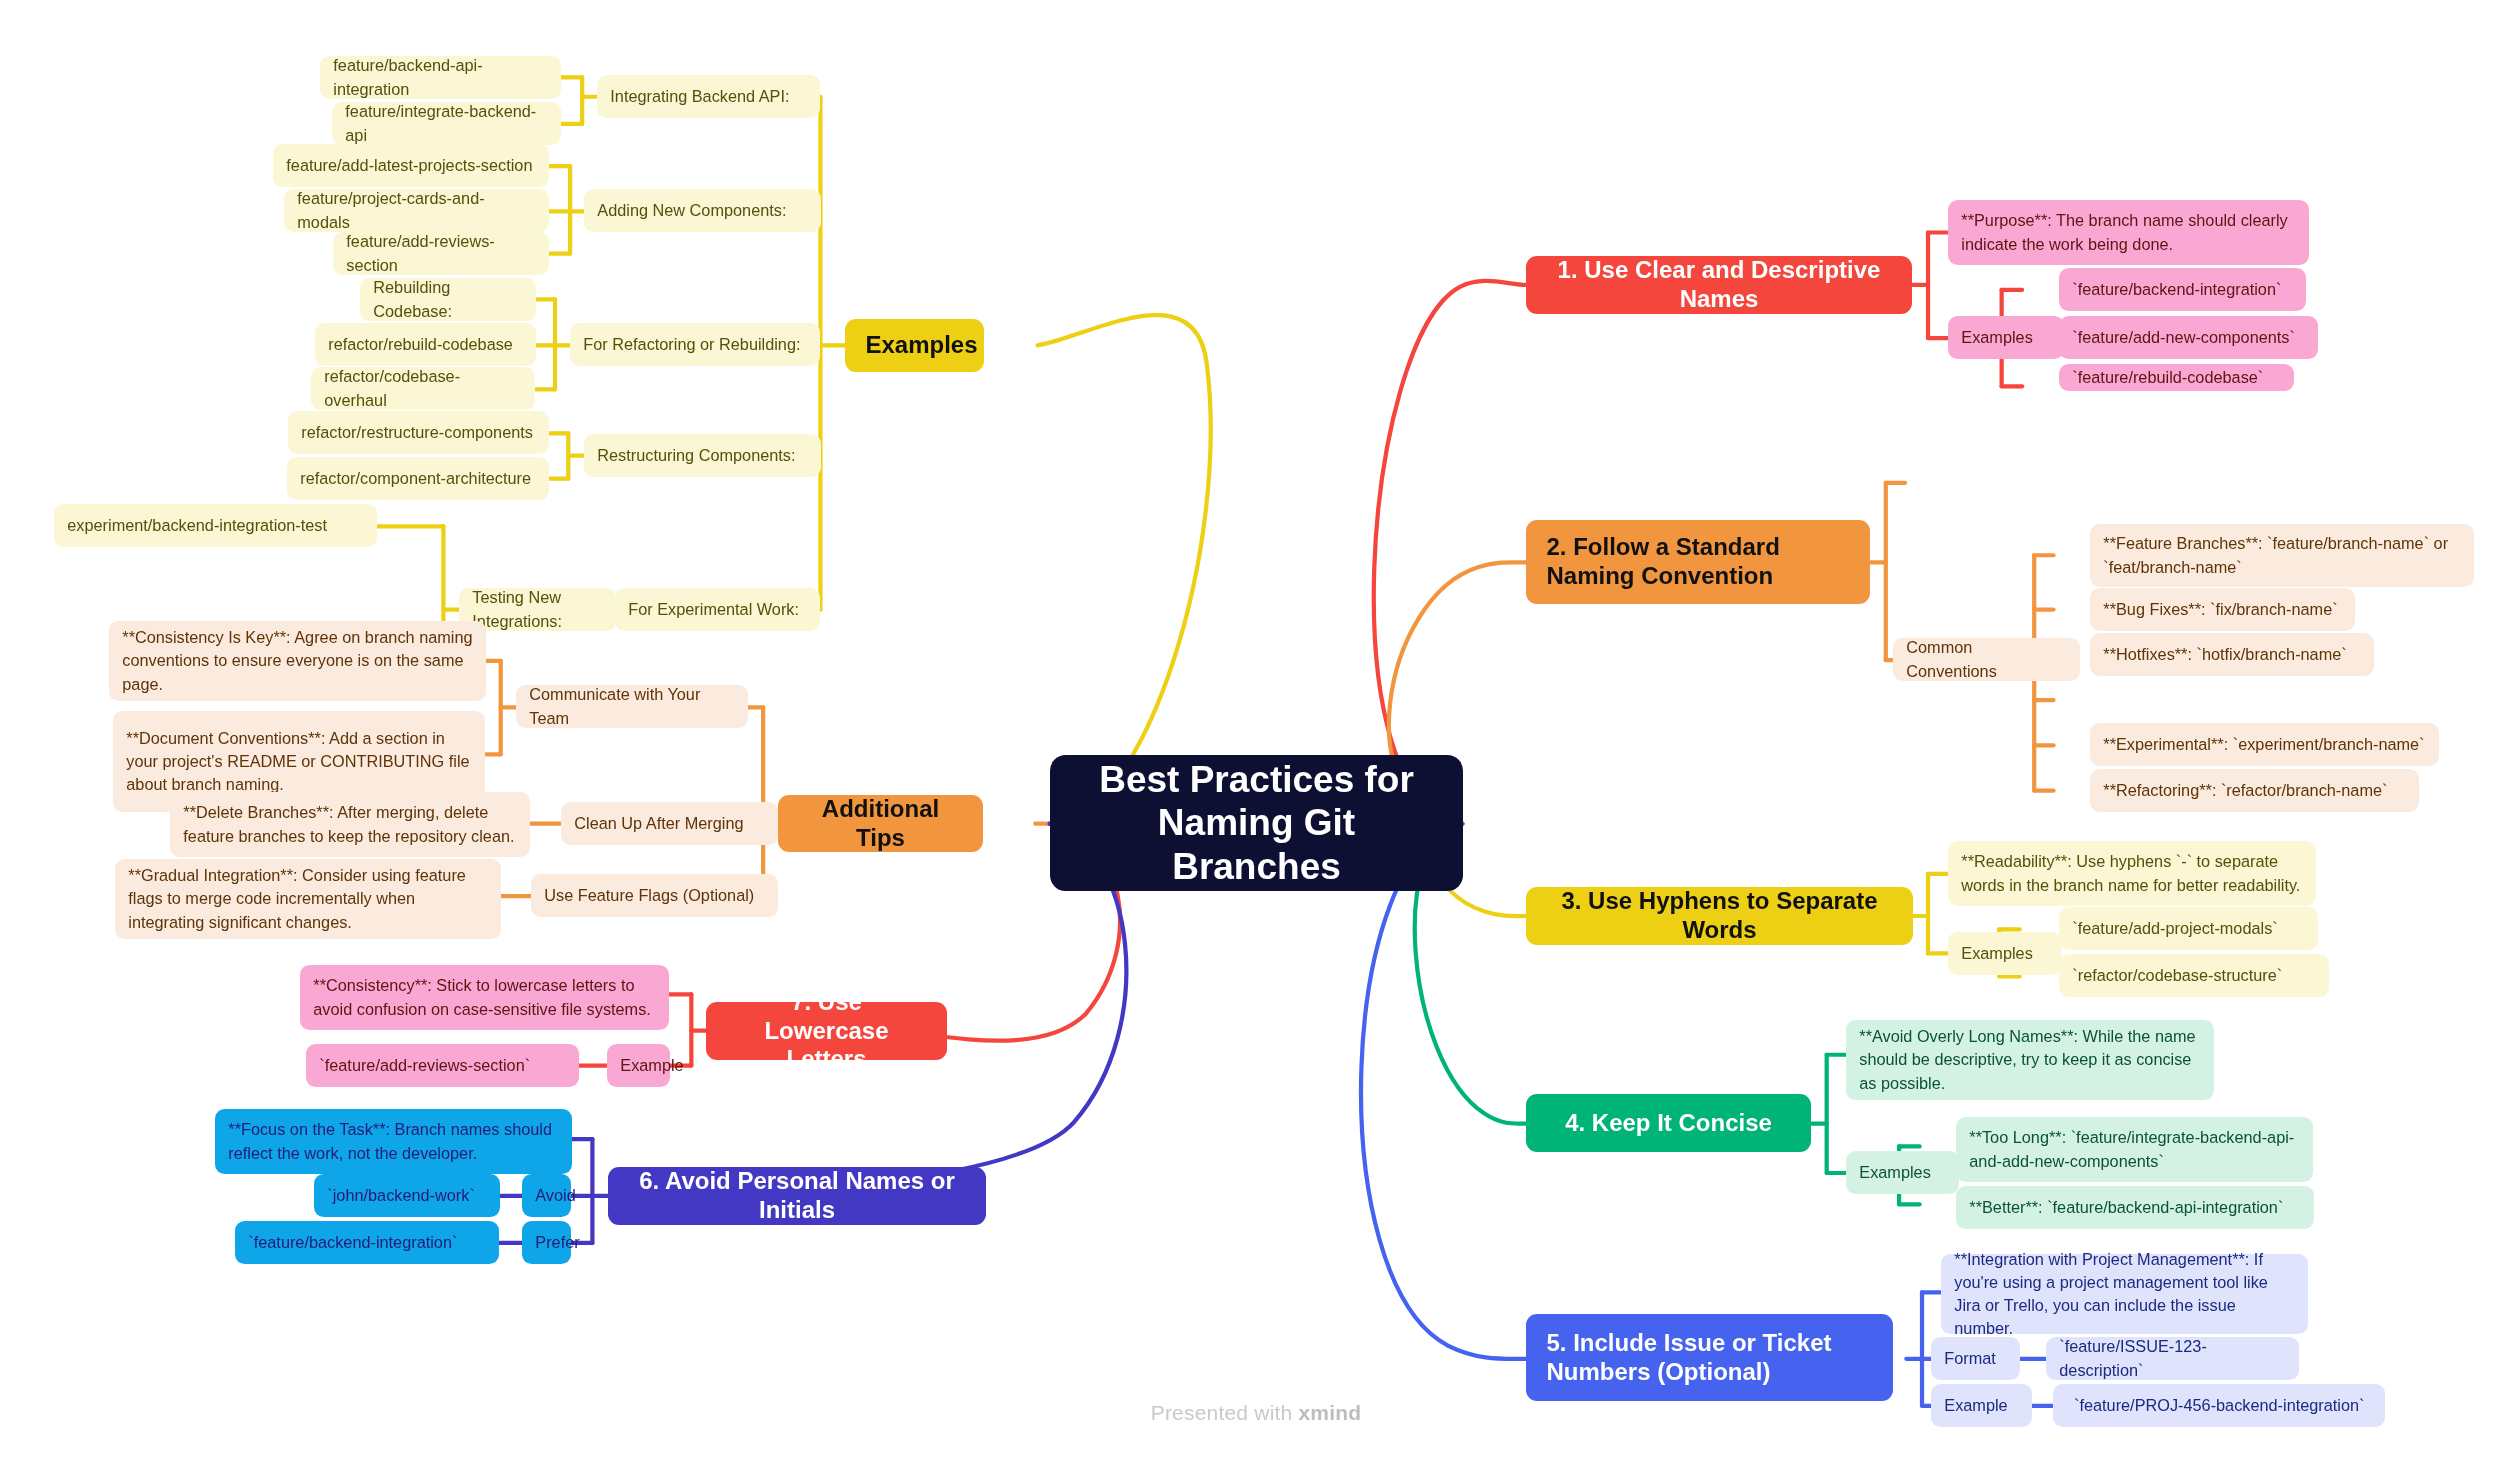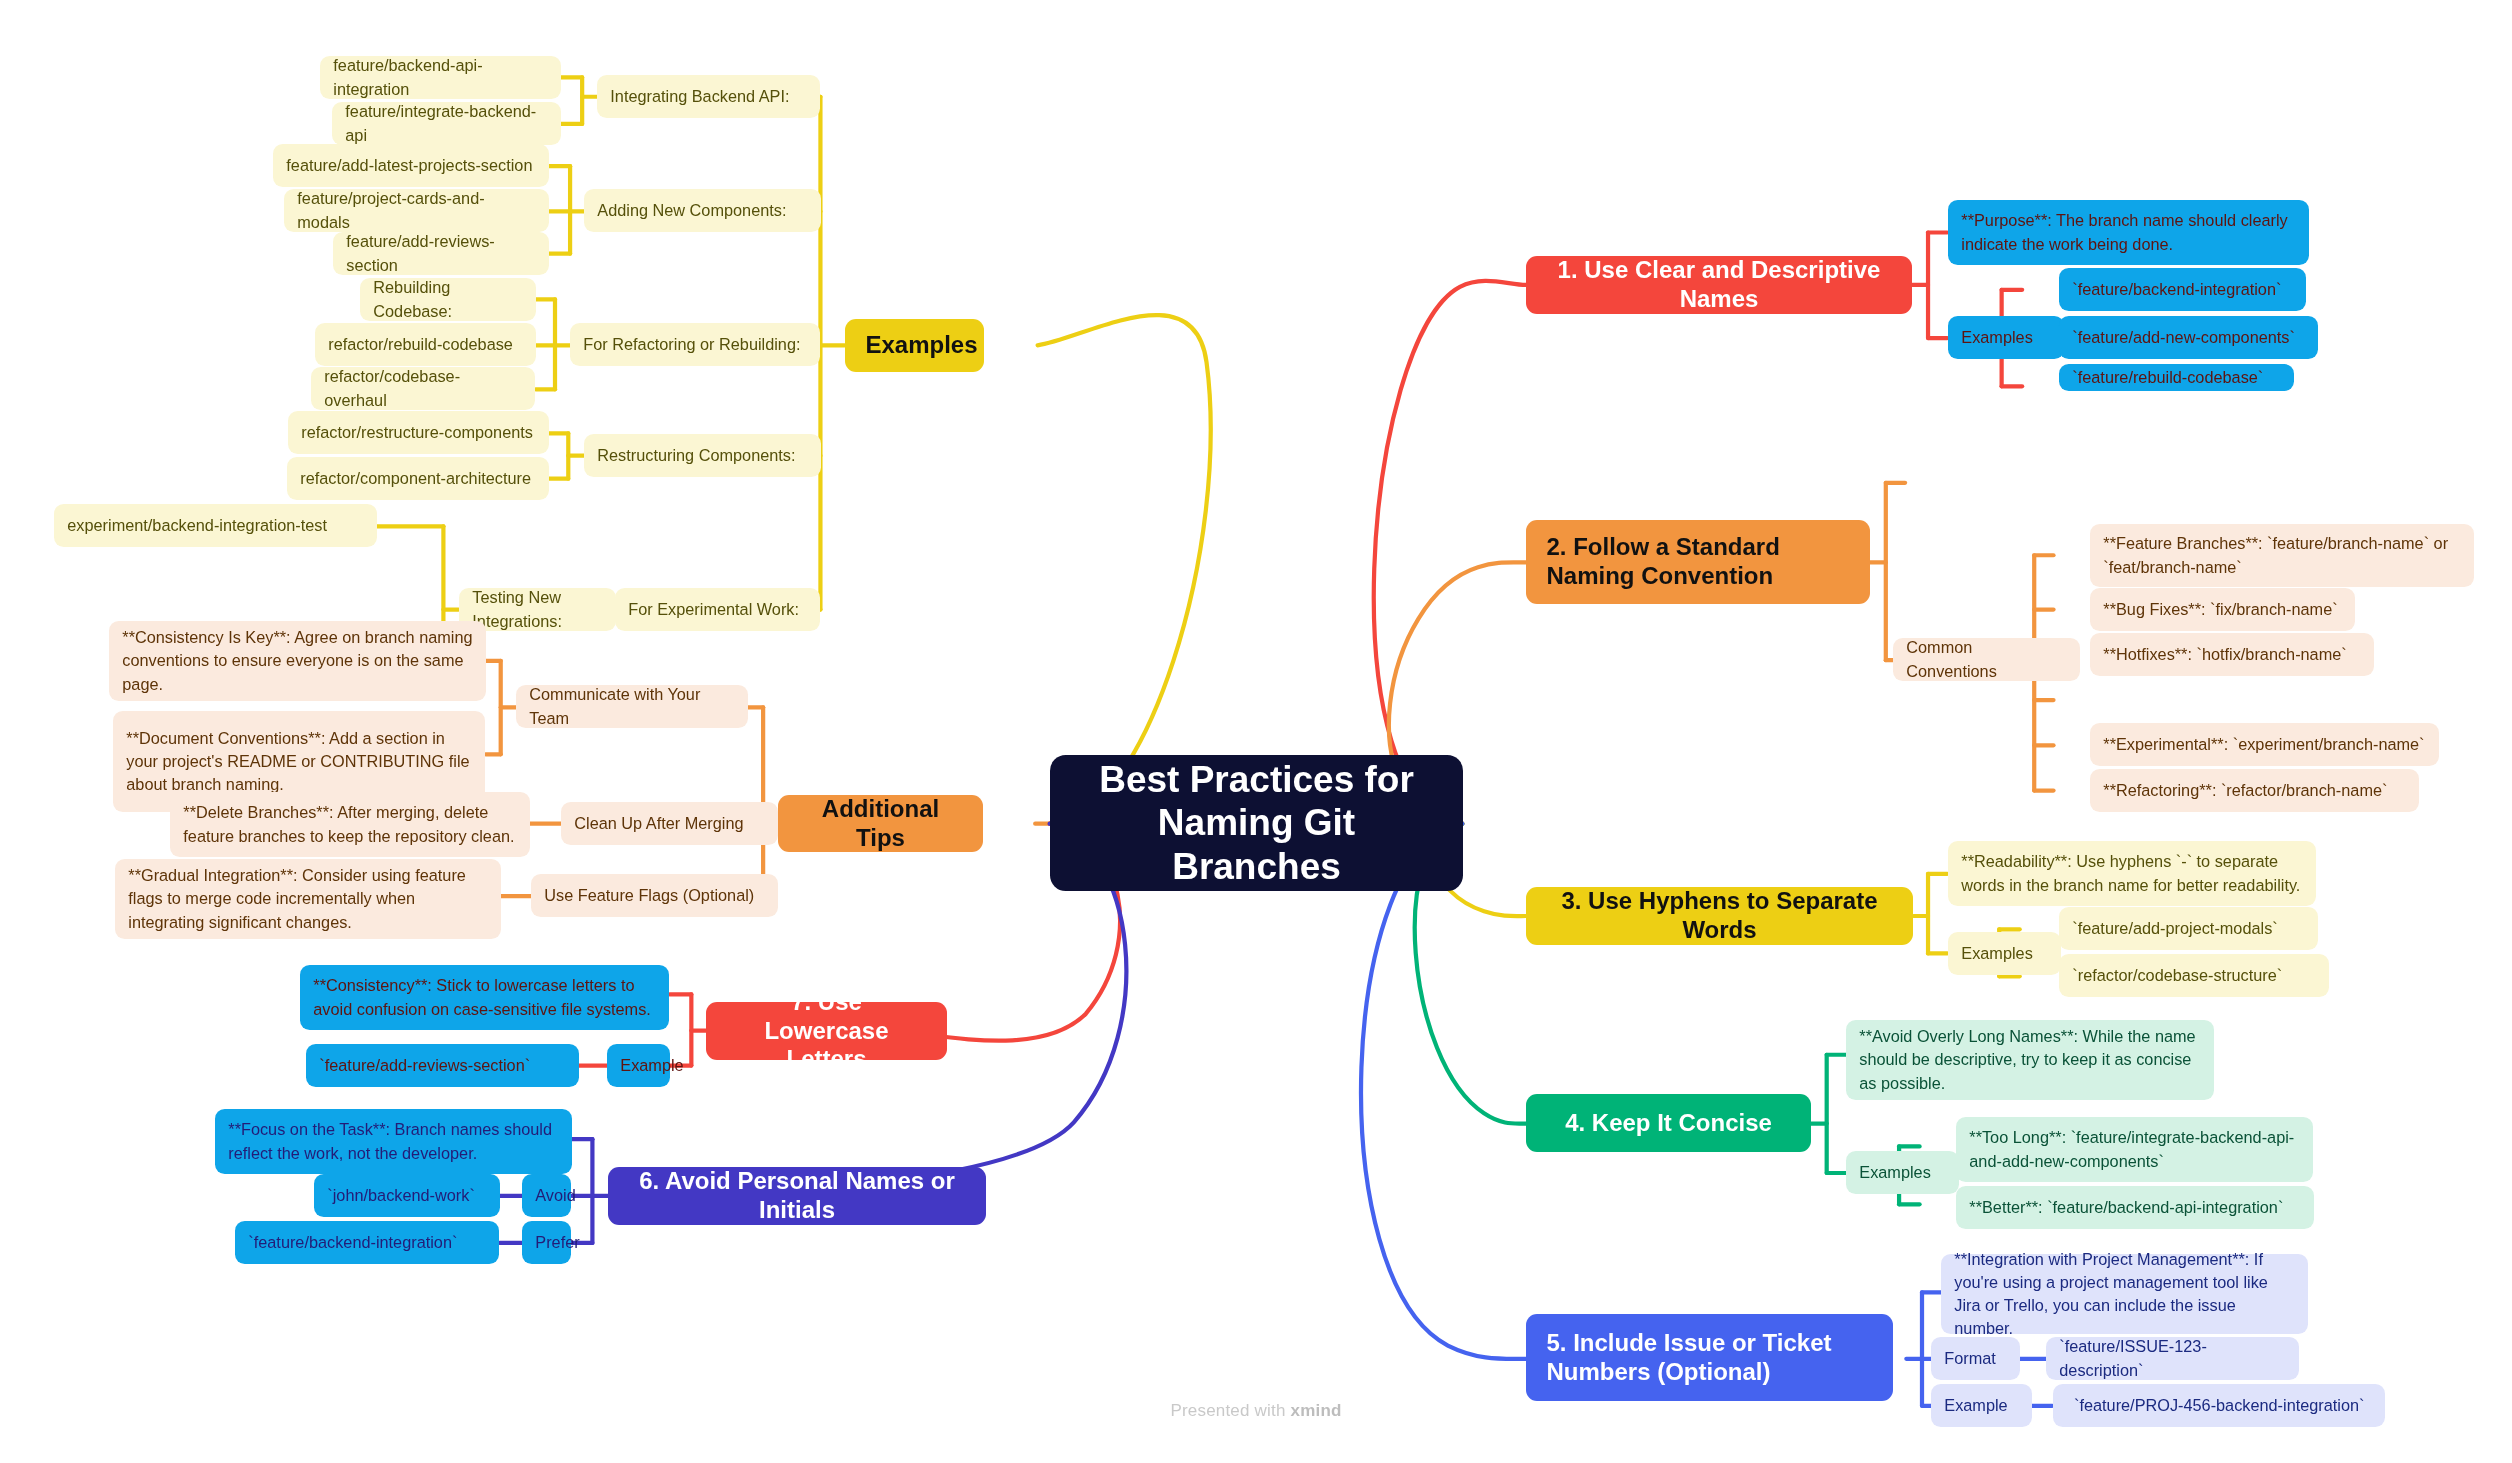--- a/index.html
+++ b/index.html
@@ -25,38 +25,38 @@
 
   
   .topic { color: #ffffff; font-size: 24px; font-weight: 700; padding: 15.7px 20.5px; line-height: 1.2; }
   .topic.dark-text { color: #111111; }
 
   
   .leaf { font-size: 16.3px; line-height: 1.42; padding: 9.7px 13.3px; border-radius: 9.7px; }
 
   
   .c-red   { background: #f4463c; }
-  .c-red-s { background: #0ea5e9; color: #5e1410; }
+  .c-red-s { background: #f9a8d4; color: #5e1410; }
   .c-org   { background: #f2953f; }
   .c-org-s { background: #fbeade; color: #5e3408; }
   .c-yel   { background: #edcf14; }
   .c-yel-s { background: #fbf6d3; color: #55500a; }
   .c-grn   { background: #00b377; }
   .c-grn-s { background: #d4f2e4; color: #0a5237; }
   .c-blu   { background: #4563ef; }
   .c-blu-s { background: #dfe3fb; color: #1b2a80; }
   .c-ind   { background: #4338c4; }
   .c-ind-s { background: #0ea5e9; color: #241c77; }
 
   .c-red .t, .c-grn .t, .c-blu .t, .c-ind .t { color:#fff; }
   .c-yel .t, .c-org .t { color:#111; }
 
   #footer {
     position: absolute; left: 0; top: 1401px; width: 2512px;
-    text-align: center; font-size: 17px; color: #c9c9c9; letter-spacing: 0.2px;
+    text-align: center; font-size: 21px; color: #c9c9c9; letter-spacing: 0.2px;
   }
   #footer b { color: #bdbdbd; font-weight: 700; }
 </style>
 </head>
 <body>
 
 <div id="canvas">
 
   <svg class="links" viewBox="0 0 4164 2426">
     <g fill="none" stroke-width="7" stroke-linecap="round">

